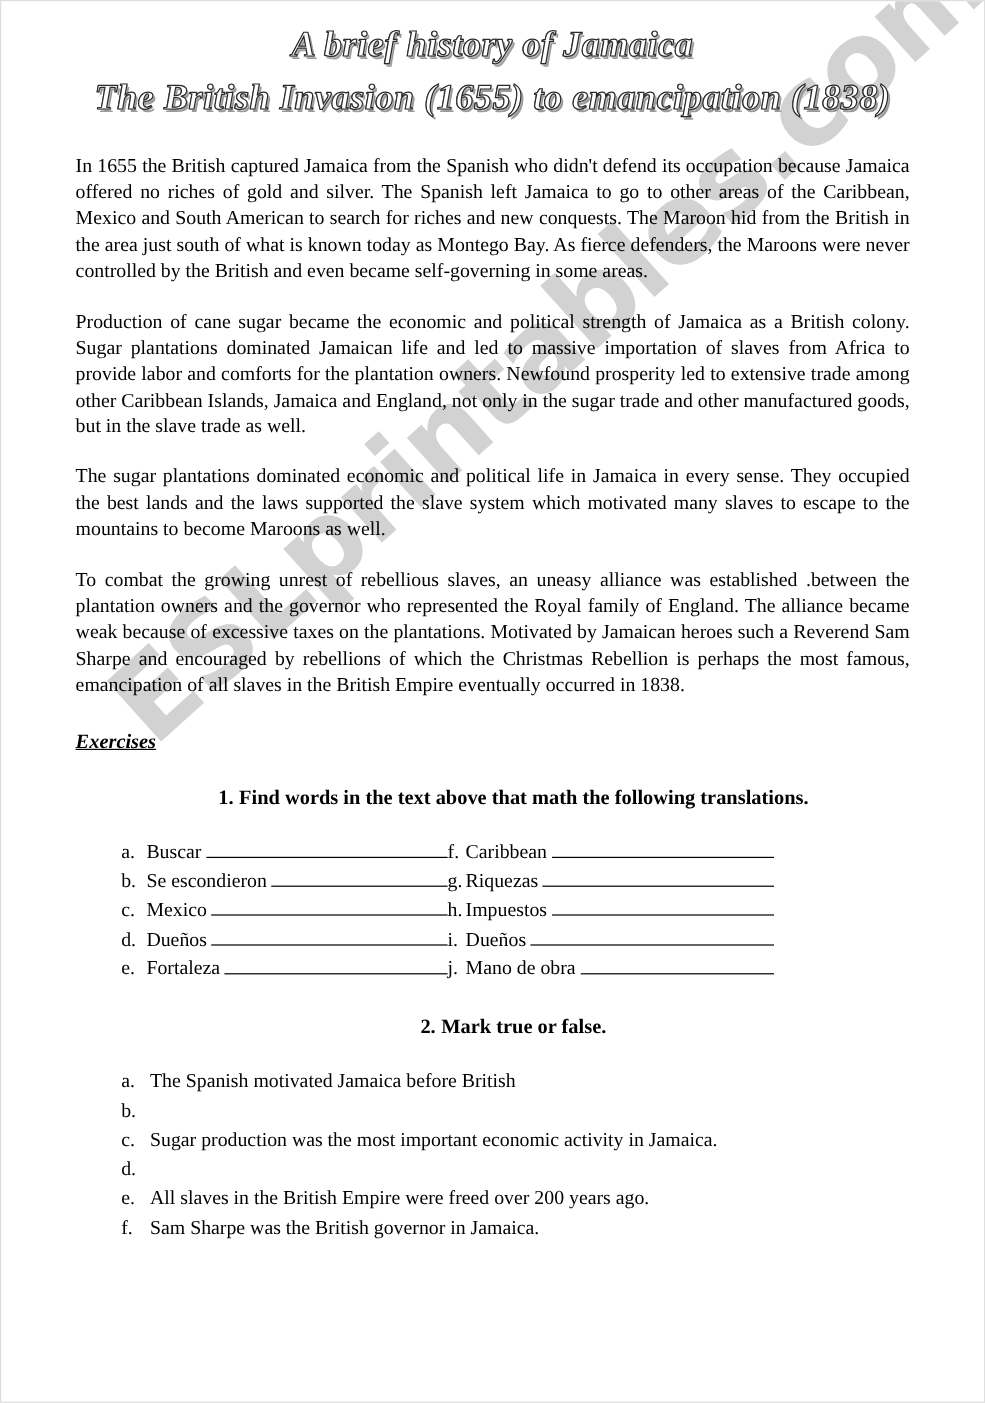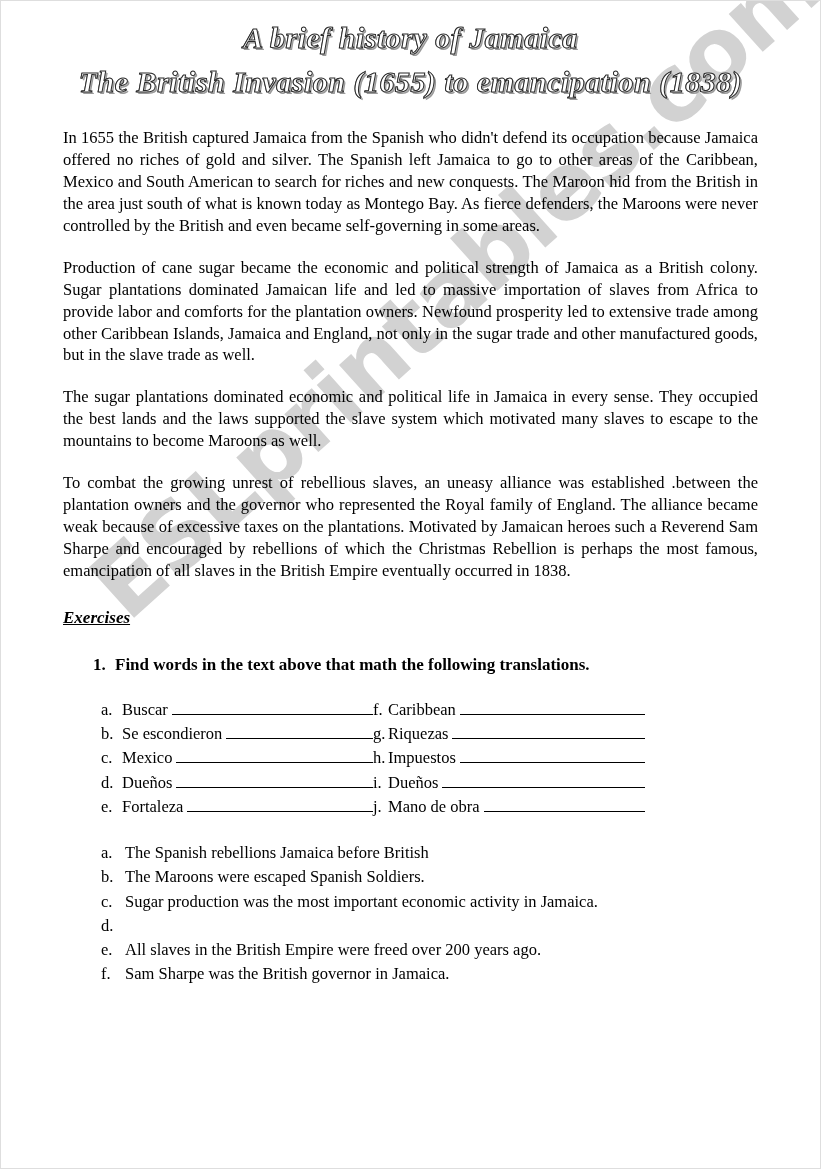--- a/index.html
+++ b/index.html
@@ -106,20 +106,21 @@
     text-decoration: underline;
     display: inline-block;
   }
   .ex-heading-wrap { margin-left: 0; }
 
   .ex-number {
     margin: 26px 62px 0 92px;
     font-weight: bold;
     font-size: 17px;
     line-height: 1.3;
+    text-align: center;
   }
   .ex-number .num {
     display: inline-block;
     width: 22px;
   }
 
   
   #vocab {
     margin: 22px 62px 0 100px;
     display: flex;
@@ -252,29 +253,31 @@
         </div>
         <div class="vocab-row">
           <span class="lbl">j.</span>
           <span class="word">Mano de obra</span>
           <span class="blank"></span>
         </div>
       </div>
 
     </div>
 
+    <div class="ex-number">
+      <span class="num">2.</span><span>Mark true or false.</span>
+    </div>
 
     <div id="tf-list">
       <div class="tf-row">
         <span class="lbl">a.</span>
-        <span>The Spanish rebellions Jamaica before British</span>
+        <span>The Spanish motivated Jamaica before British</span>
       </div>
       <div class="tf-row">
         <span class="lbl">b.</span>
-        <span>The Maroons were escaped Spanish Soldiers.</span>
       </div>
       <div class="tf-row">
         <span class="lbl">c.</span>
         <span>Sugar production was the most important economic activity in Jamaica.</span>
       </div>
       <div class="tf-row">
         <span class="lbl">d.</span>
       </div>
       <div class="tf-row">
         <span class="lbl">e.</span>

